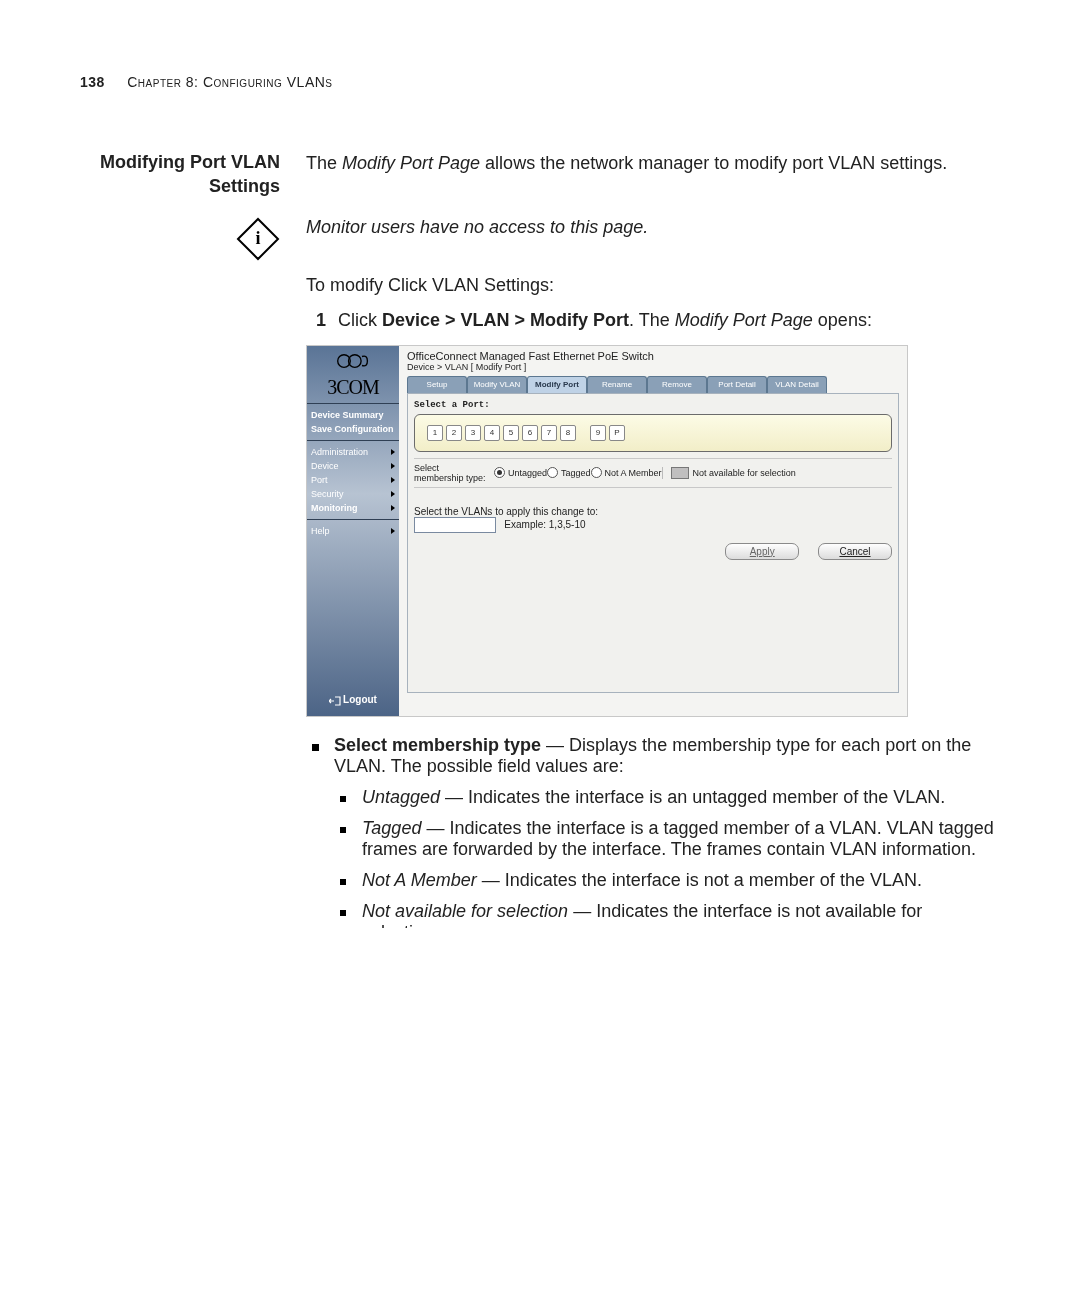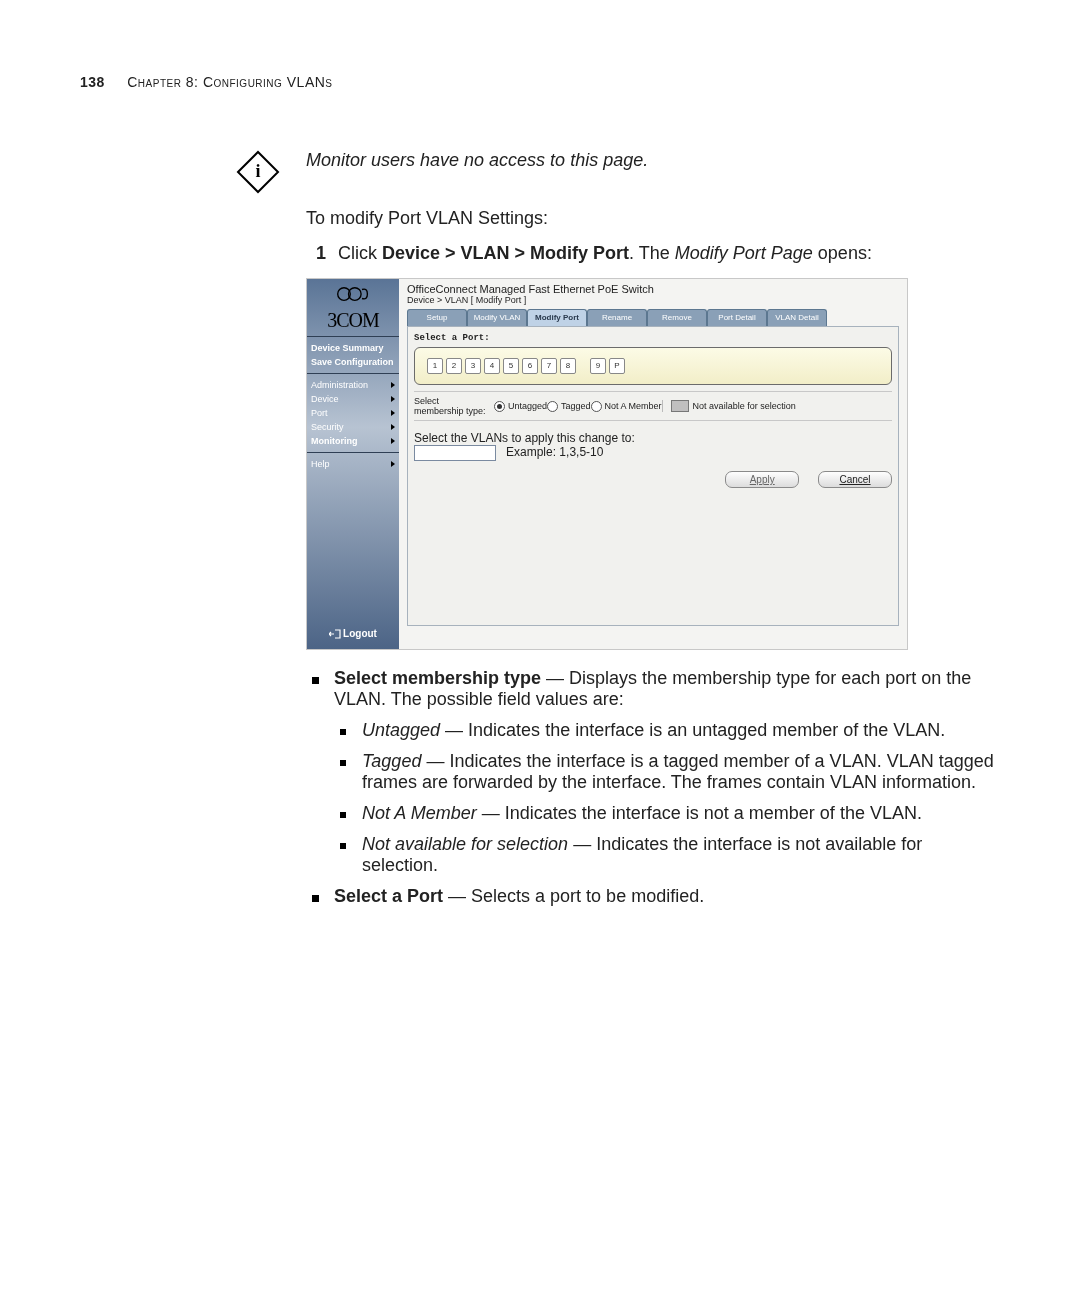--- a/index.html
+++ b/index.html
@@ -129,50 +129,59 @@
     color:#333;
   }
   .port-gap { width:8px; }
   .hr { height:1px; background:#c8c8c8; margin:4px 0; }
   .mem-row { display:flex; align-items:center; font-size:9px; }
   .mem-row .radio { display:flex; align-items:center; gap:3px; }
   .mem-row .radio .r { width:9px; height:9px; border:1px solid #555; border-radius:50%; background:#fff; position:relative; }
   .mem-row .radio .r.sel::after { content:""; position:absolute; inset:2px; background:#333; border-radius:50%; }
   .legend-cell { display:flex; align-items:center; gap:4px; border-left:1px solid #bbb; padding-left:8px; }
   .legend-swatch { width:16px; height:10px; background:#c0bfbf; border:1px solid #777; }
-  .vlan-row { margin-top:10px; font-size:12px; }
+  .vlan-row { margin-top:18px; font-size:10px; }
   .vlan-row .inp { display:inline-block; width:80px; height:14px; border:1px solid #7a8aa0; background:#fff; vertical-align:middle; }
   .btn-row { text-align:right; margin-top:10px; }
   .wbtn { display:inline-block; min-width:56px; padding:2px 8px; font-size:10px; text-align:center;
           border:1px solid #8a8a8a; border-radius:7px;
           background:linear-gradient(#fefefe,#dcdcdc); color:#666; margin-left:16px;text-decoration:underline;}
 </style>
 </head>
 <body>
 
 <div class="page">
 
   <div class="running-head">
     <span class="pnum">138</span>
     <span class="chap">Chapter 8: Configuring VLANs</span>
   </div>
 
+  <div class="two-col">
+    <div class="leftcol">
+      <span>Modifying Port VLAN</span><br>
+      <span>Settings</span>
+    </div>
+    <div class="rightcol">
+      <span>The </span><i>Modify Port Page</i><span> allows the network manager to modify port VLAN settings.</span>
+    </div>
+  </div>
 
   <div class="note-row">
     <div class="note-icon">
       <svg viewBox="0 0 44 44">
           <polygon points="2,22 22,2 42,22 22,42" fill="none" stroke="#000" stroke-width="2"></polygon>
           <text x="22" y="27" text-anchor="middle" font-family="Georgia" font-weight="bold" font-size="18">i</text>
         </svg>
     </div>
     <div class="note-text">Monitor users have no access to this page.</div>
   </div>
 
   <div class="body-block">
-    <p>To modify Port VLAN Settings:</p>
+    <p>To modify Click VLAN Settings:</p>
 
     <div class="step-row">
       <div class="step-num">1</div>
       <div class="step-txt">
         <span>Click </span><b>Device &gt; VLAN &gt; Modify Port</b><span>. The </span><i>Modify Port Page</i><span> opens:</span>
       </div>
     </div>
 
 
     <div class="figure">

